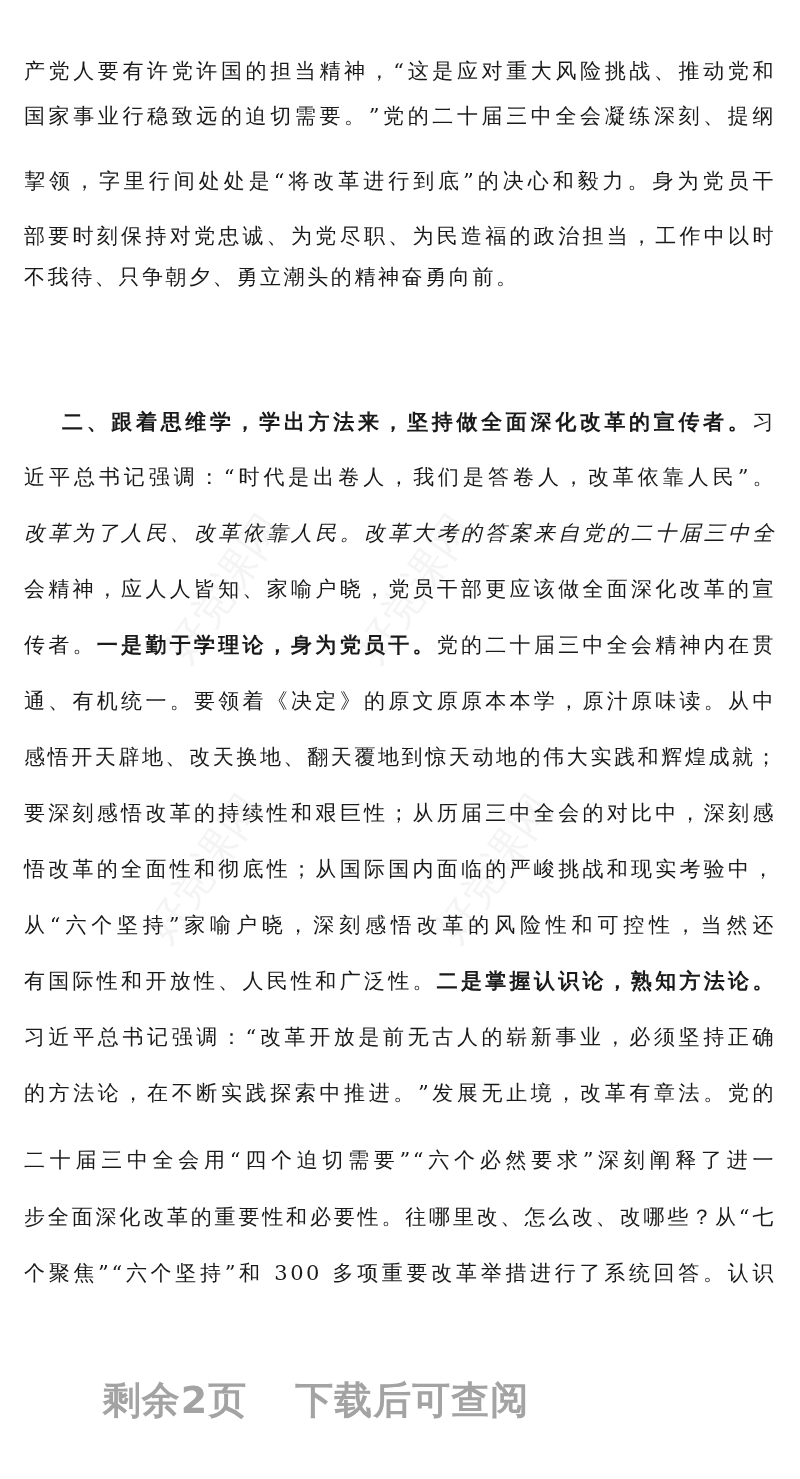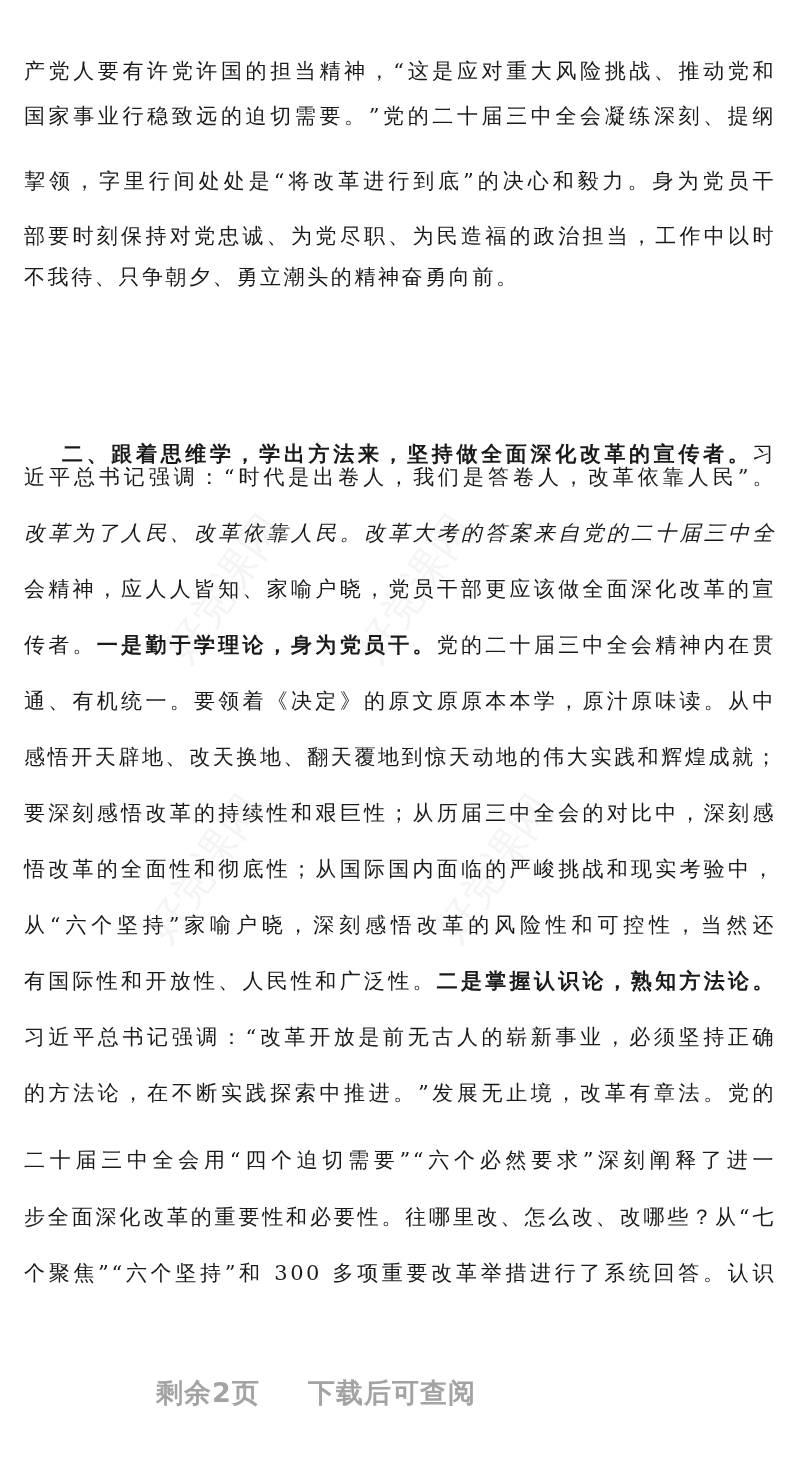--- a/index.html
+++ b/index.html
@@ -56,21 +56,21 @@
     pointer-events: none;
   }
   .more-banner {
     position: absolute;
     left: 0;
     top: 1375px;
     width: 632px;
     text-align: center;
     font-family: "DejaVu Sans", "Liberation Sans", sans-serif;
     font-weight: bold;
-    font-size: 27px;
+    font-size: 38px;
     color: #a3a3a3;
     letter-spacing: 1px;
   }
   .more-banner .gap {
     display: inline-block;
     width: 48px;
   }
 </style>
 </head>
 <body>
@@ -81,21 +81,21 @@
   <div class="watermark" style="left:330px; top:560px;">好党课网</div>
   <div class="watermark" style="left:120px; top:840px;">好党课网</div>
   <div class="watermark" style="left:410px; top:840px;">好党课网</div>
 
   <div class="line" style="top:56px;">产党人要有许党许国的担当精神，“这是应对重大风险挑战、推动党和</div>
   <div class="line" style="top:101px;">国家事业行稳致远的迫切需要。”党的二十届三中全会凝练深刻、提纲</div>
   <div class="line" style="top:221px;">部要时刻保持对党忠诚、为党尽职、为民造福的政治担当，工作中以时</div>
   <div class="line" style="top:166px;">挈领，字里行间处处是“将改革进行到底”的决心和毅力。身为党员干</div>
   <div class="line short" style="top:262px;">不我待、只争朝夕、勇立潮头的精神奋勇向前。</div>
 
-  <div class="line indent" style="top:407px;margin-top:32px;">
+  <div class="line indent" style="top:407px;">
     <span class="bold">二、跟着思维学，学出方法来，坚持做全面深化改革的宣传者。</span><span>习</span>
   </div>
 
   <div class="line" style="top:462px;">近平总书记强调：“时代是出卷人，我们是答卷人，改革依靠人民”。</div>
   <div class="line" style="top:518px;font-style:italic;">改革为了人民、改革依靠人民。改革大考的答案来自党的二十届三中全</div>
   <div class="line" style="top:574px;">会精神，应人人皆知、家喻户晓，党员干部更应该做全面深化改革的宣</div>
 
   <div class="line" style="top:630px;">
     <span>传者。</span><span class="bold">一是勤于学理论，身为党员干。</span><span>党的二十届三中全会精神内在贯</span>
   </div>

